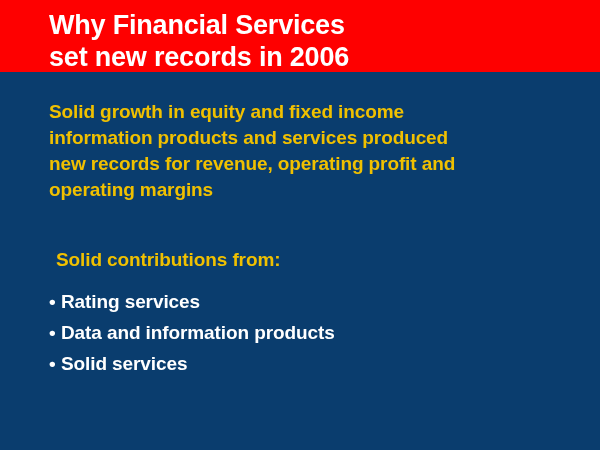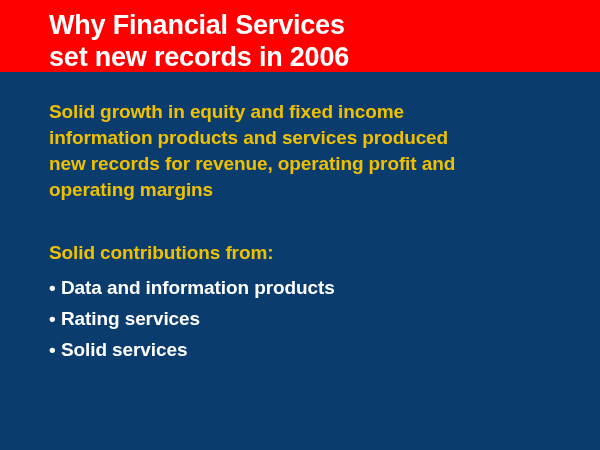--- a/index.html
+++ b/index.html
@@ -55,21 +55,21 @@
     letter-spacing: -0.1px;
     margin: 0;
     white-space: pre-line;
   }
   #contributions-heading {
     color: #f0c000;
     font-size: 19px;
     font-weight: bold;
     line-height: 26px;
     letter-spacing: -0.1px;
-    margin: 0;
+    margin: 7px;
     padding-top: 37px;
   }
   #bullet-list {
     list-style: none;
     margin: 0;
     padding: 0;
     padding-top: 6px;
   }
   #bullet-list li {
     color: #ffffff;
@@ -108,22 +108,22 @@
   <div id="body-block">
 
     <p id="lead-paragraph">Solid growth in equity and fixed income
 information products and services produced
 new records for revenue, operating profit and
 operating margins</p>
 
     <p id="contributions-heading">Solid contributions from:</p>
 
     <ul id="bullet-list">
+      <li><span class="bullet-mark">•</span><span>Rating services</span></li>
       <li><span class="bullet-mark">•</span><span>Data and information products</span></li>
-      <li><span class="bullet-mark">•</span><span>Rating services</span></li>
       <li><span class="bullet-mark">•</span><span>Solid services</span></li>
     </ul>
 
   </div>
 
   <div id="page-number">26</div>
 
 </div>
 
 </body></html>

